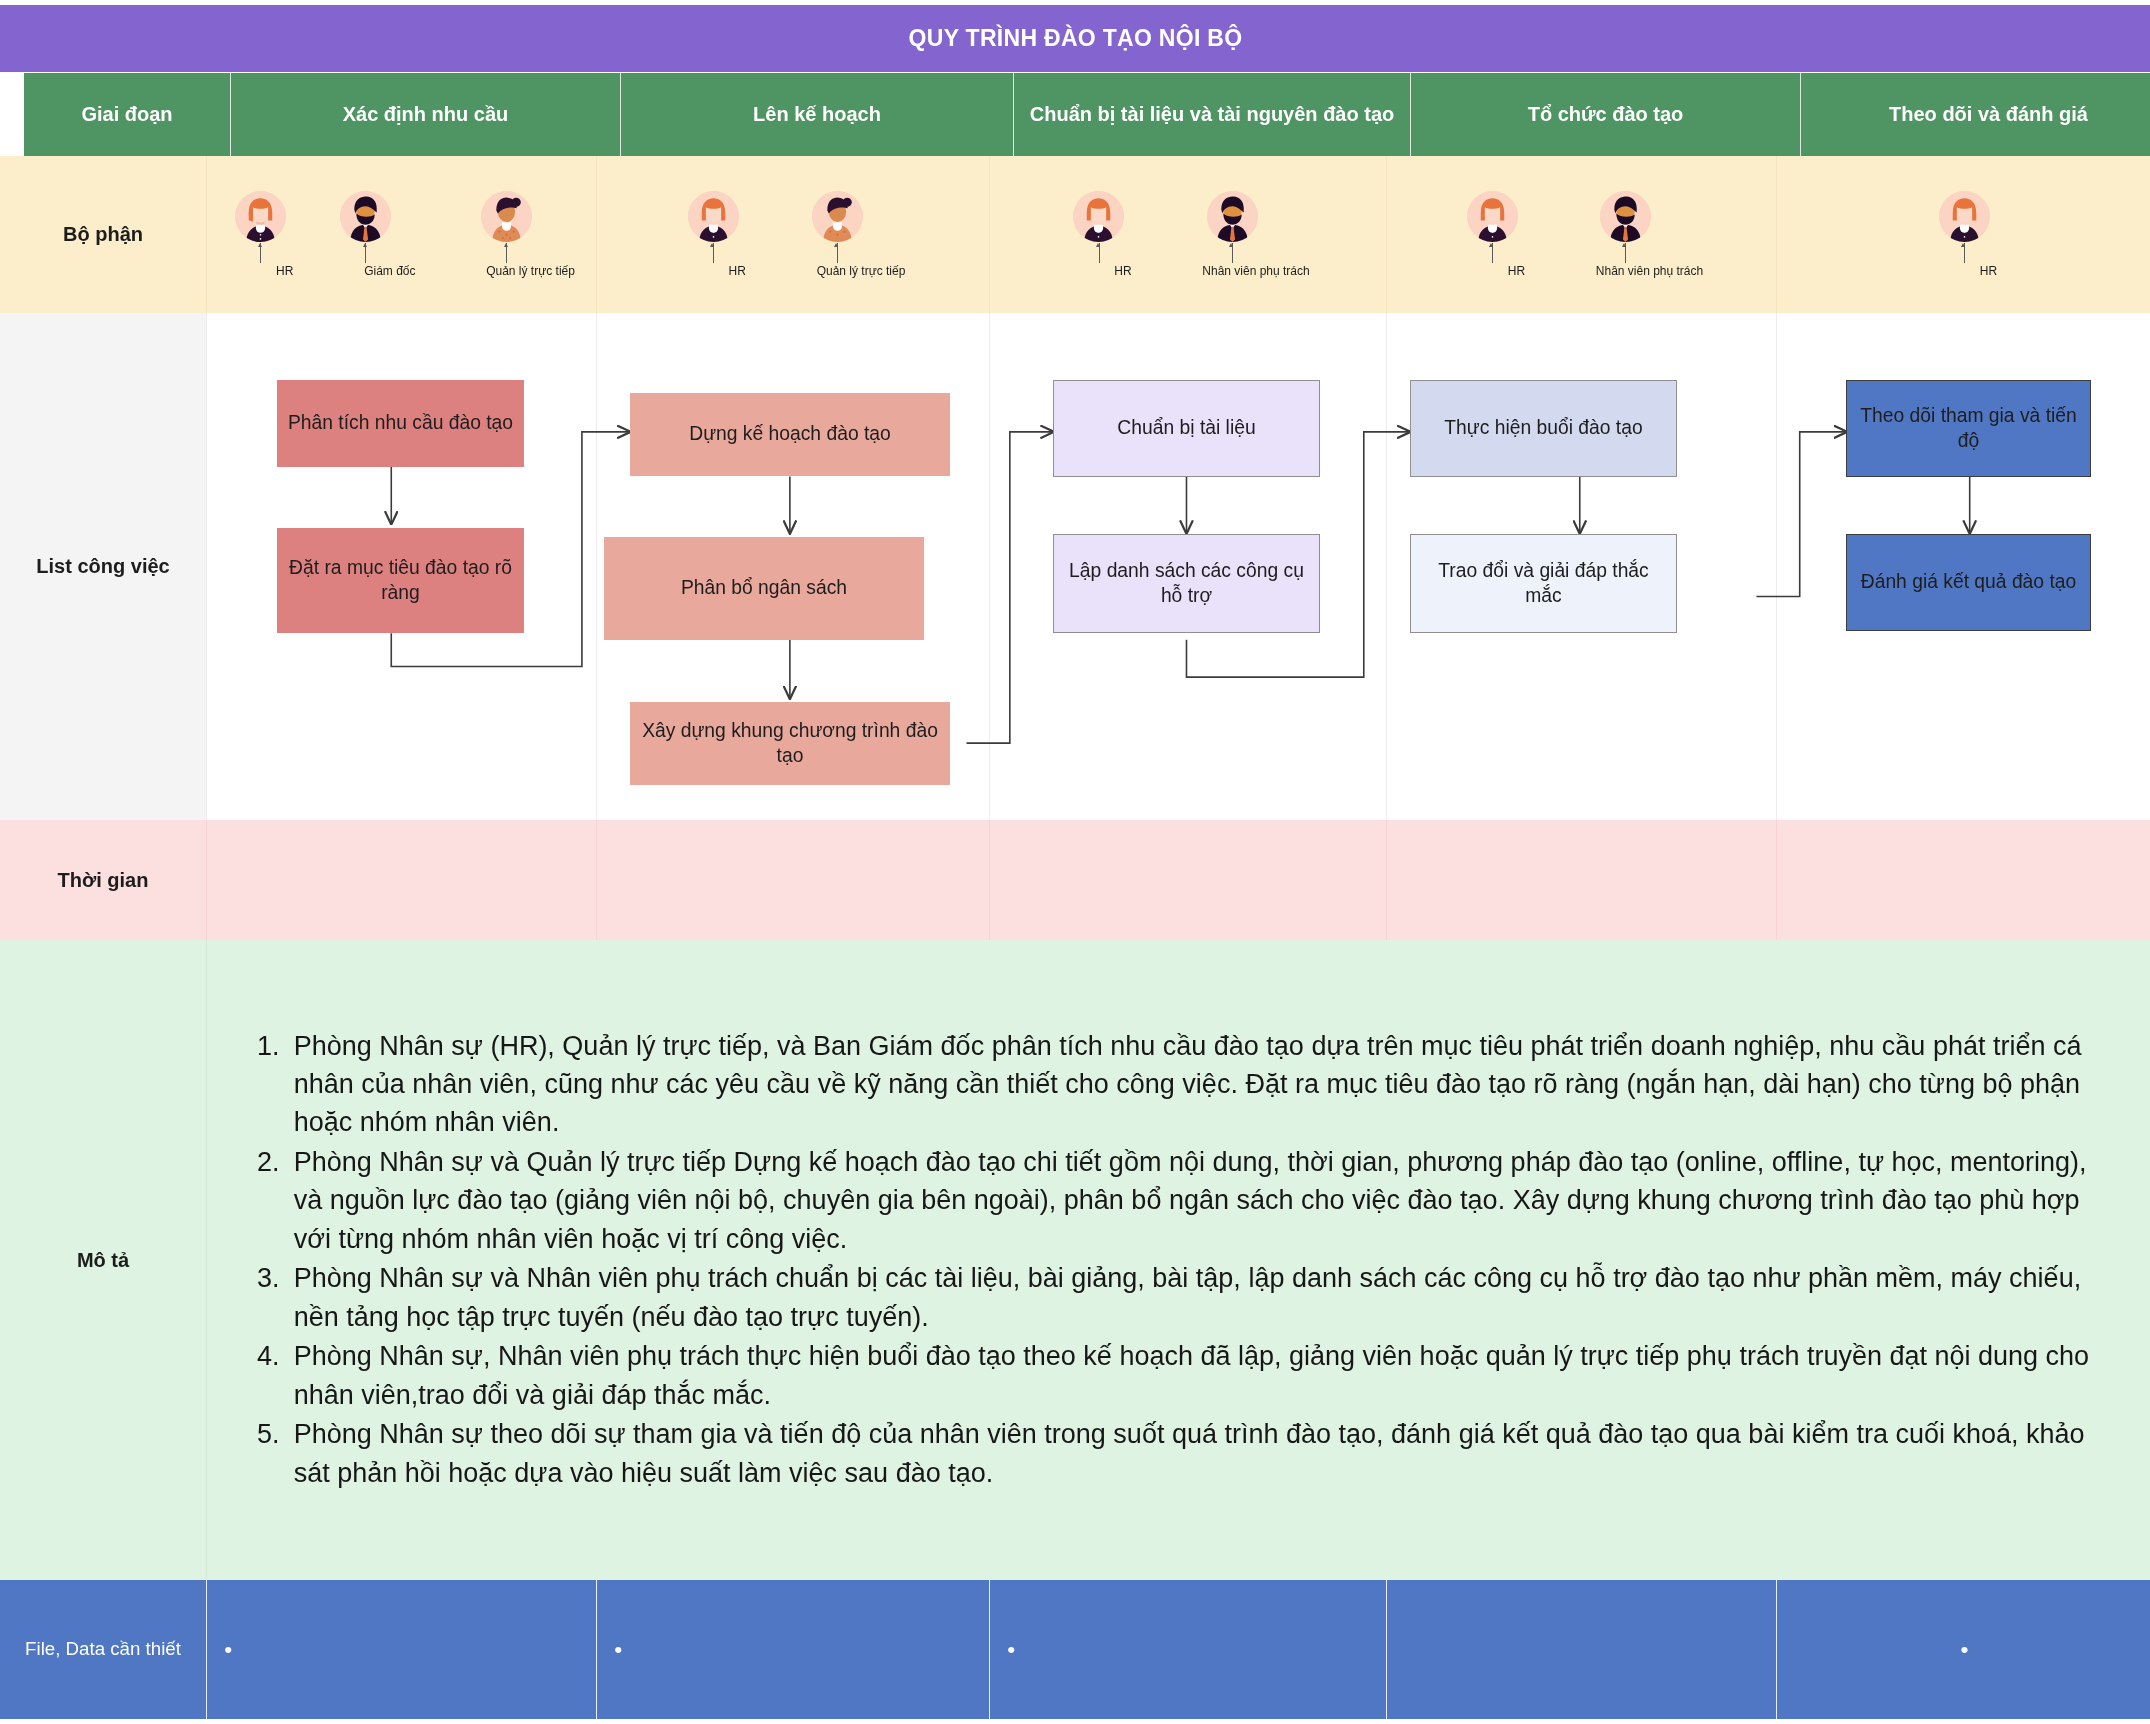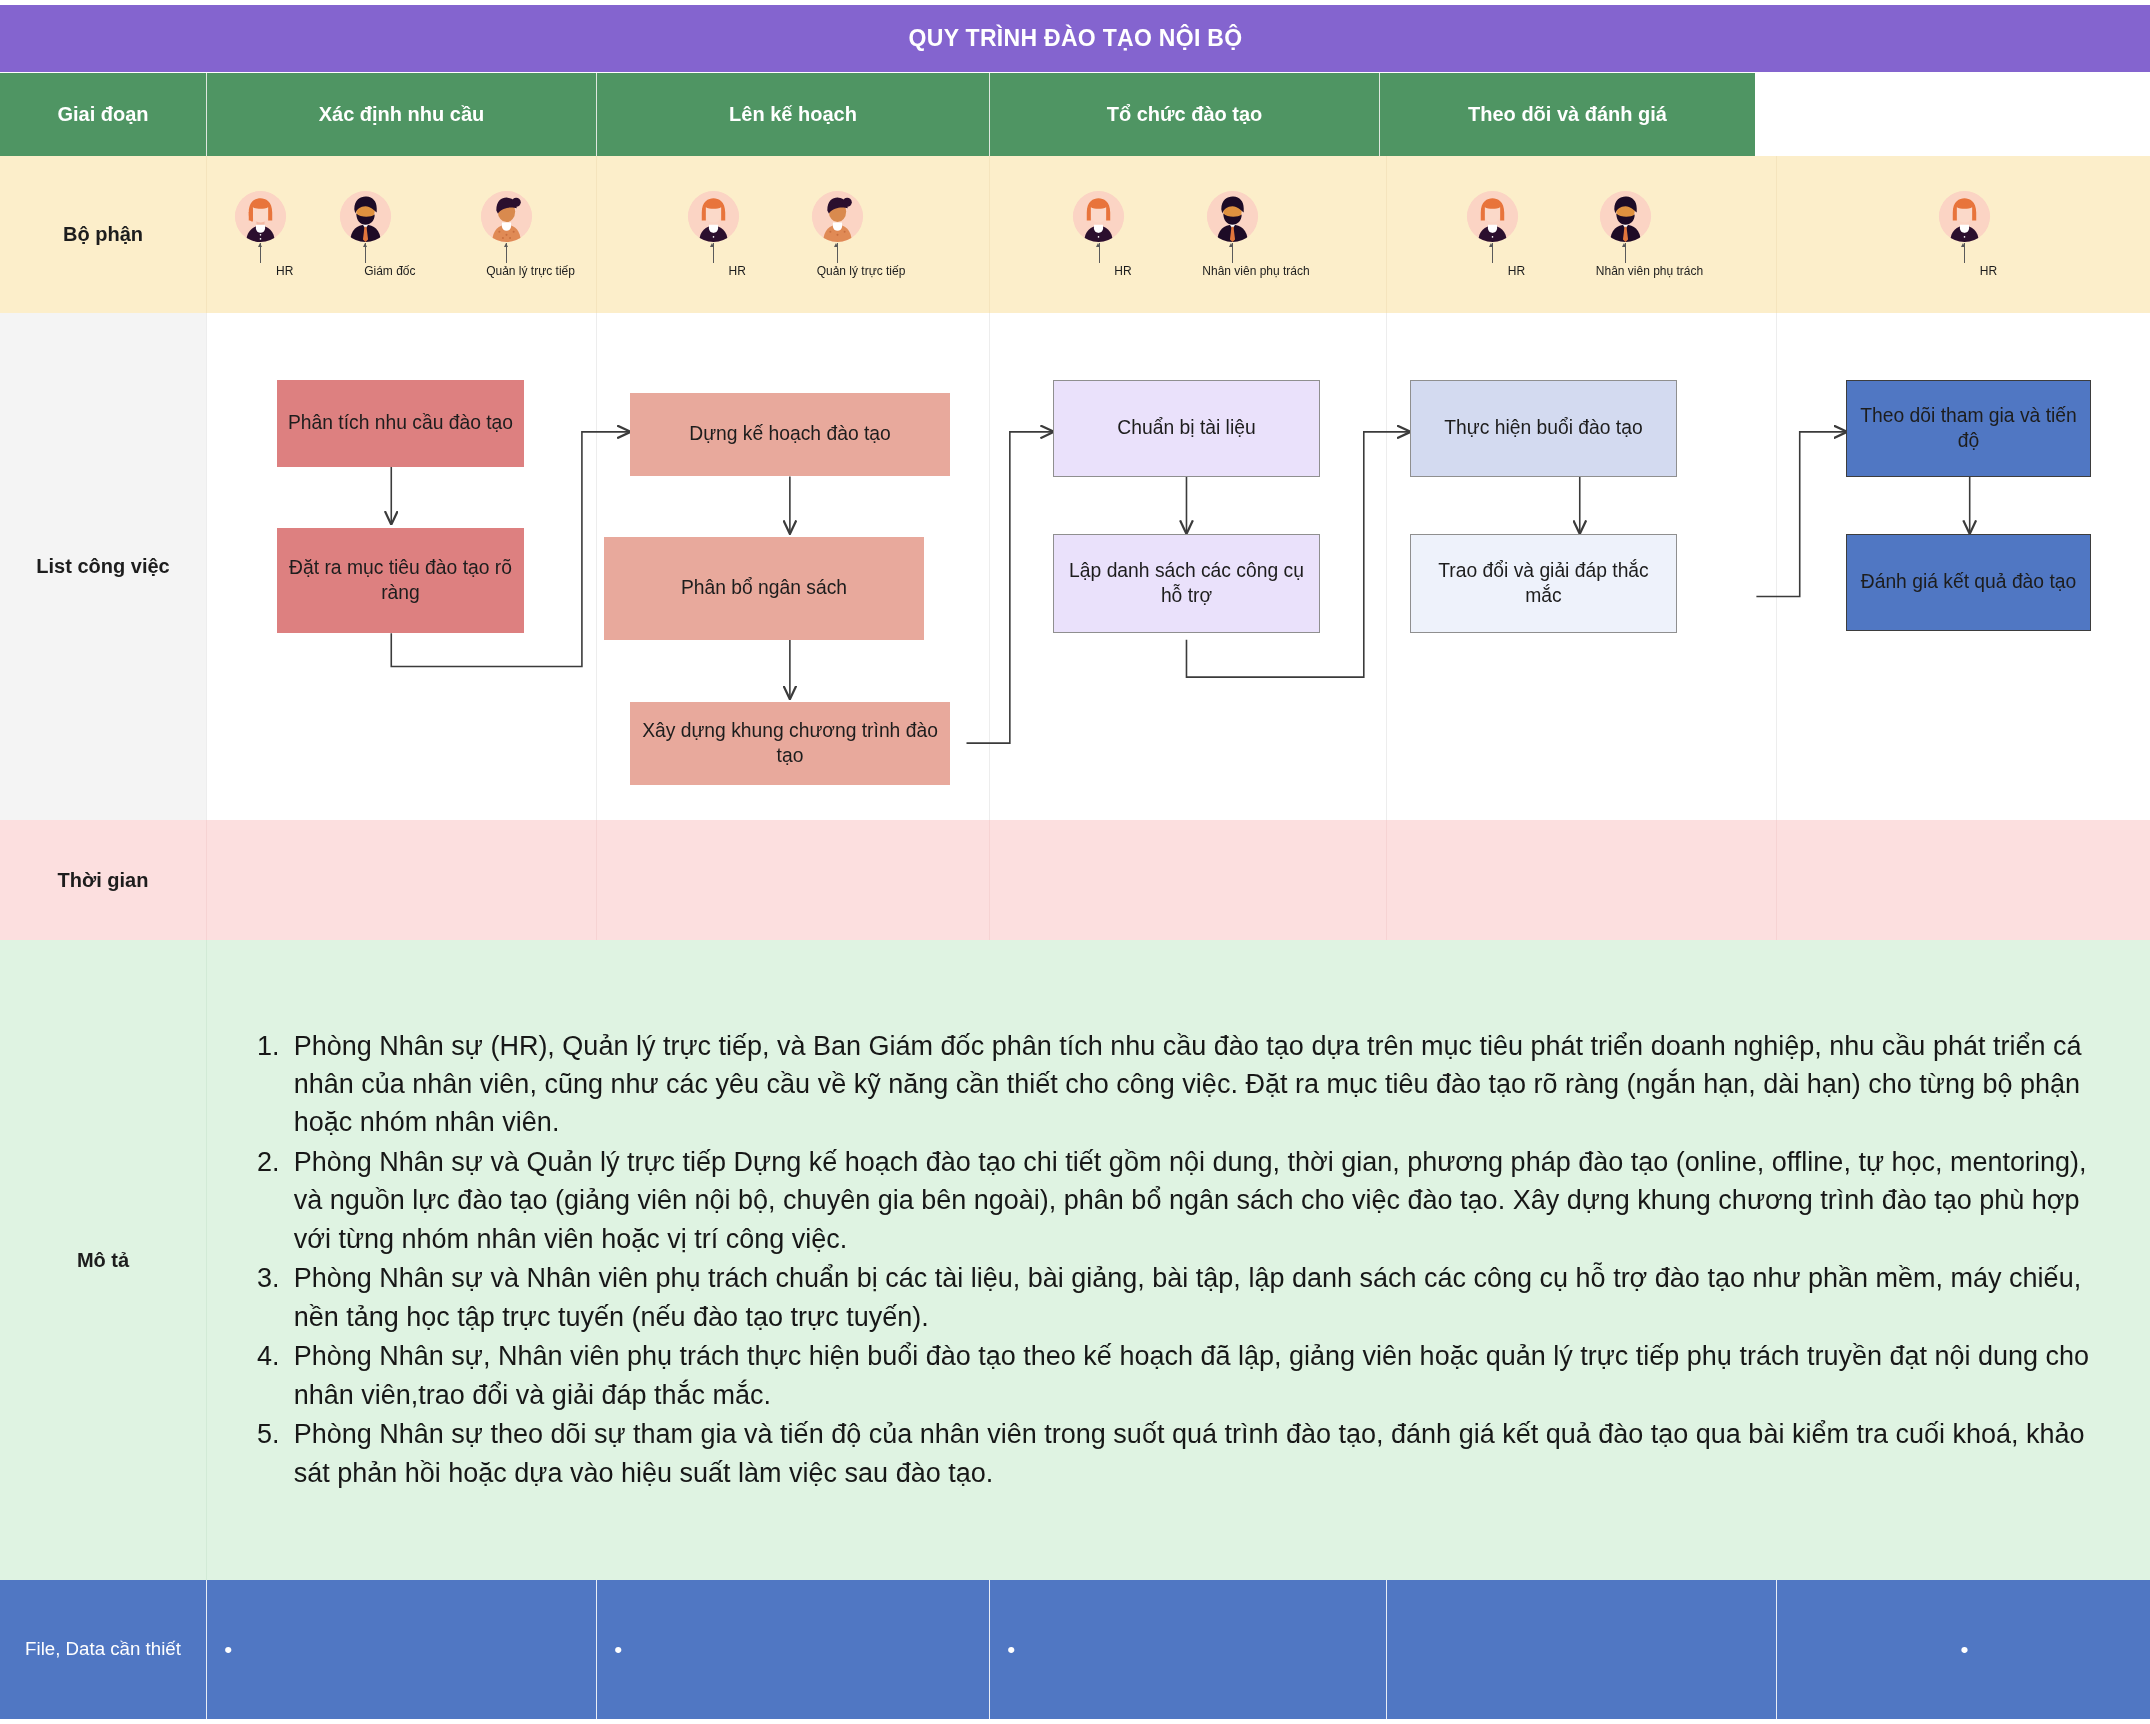--- a/index.html
+++ b/index.html
@@ -25,21 +25,21 @@
 
   
   .c0{ width:207px; flex:0 0 207px; }
   .c1{ width:390px; flex:0 0 390px; }
   .c2{ width:393px; flex:0 0 393px; }
   .c3{ width:397px; flex:0 0 397px; }
   .c4{ width:390px; flex:0 0 390px; }
   .c5{ width:375px; flex:0 0 375px; }
 
   
-  .hdr-row{ top:73px; height:83px; }
+  .hdr-row{ top:73px; height:83px;padding-left:24px; }
   .hdr-row .cell{
     background:#4f9563; color:#ffffff;
     display:flex; align-items:center; justify-content:center; text-align:center;
     font-weight:700; font-size:20px; line-height:1.25;
     border-right:1.3px solid #dfe7df; padding:2.7px 5.3px;
   }
   .hdr-row .cell:last-child{ border-right:none; }
 
   
   .dept-row{ top:156px; height:157px; }
@@ -134,20 +134,21 @@
 <body>
 
 <div class="sheet">
 
   <div class="title-bar">QUY TRÌNH ĐÀO TẠO NỘI BỘ</div>
 
   <div class="grid hdr-row">
     <div class="cell c0">Giai đoạn</div>
     <div class="cell c1">Xác định nhu cầu</div>
     <div class="cell c2">Lên kế hoạch</div>
+    <div class="cell c3">Chuẩn bị tài liệu và tài nguyên đào tạo</div>
     <div class="cell c4">Tổ chức đào tạo</div>
     <div class="cell c5">Theo dõi và đánh giá</div>
   </div>
 
   <div class="grid dept-row">
     <div class="cell c0">Bộ phận</div>
 
     <div class="cell c1">
       <div class="avatars">
         <div class="person">

